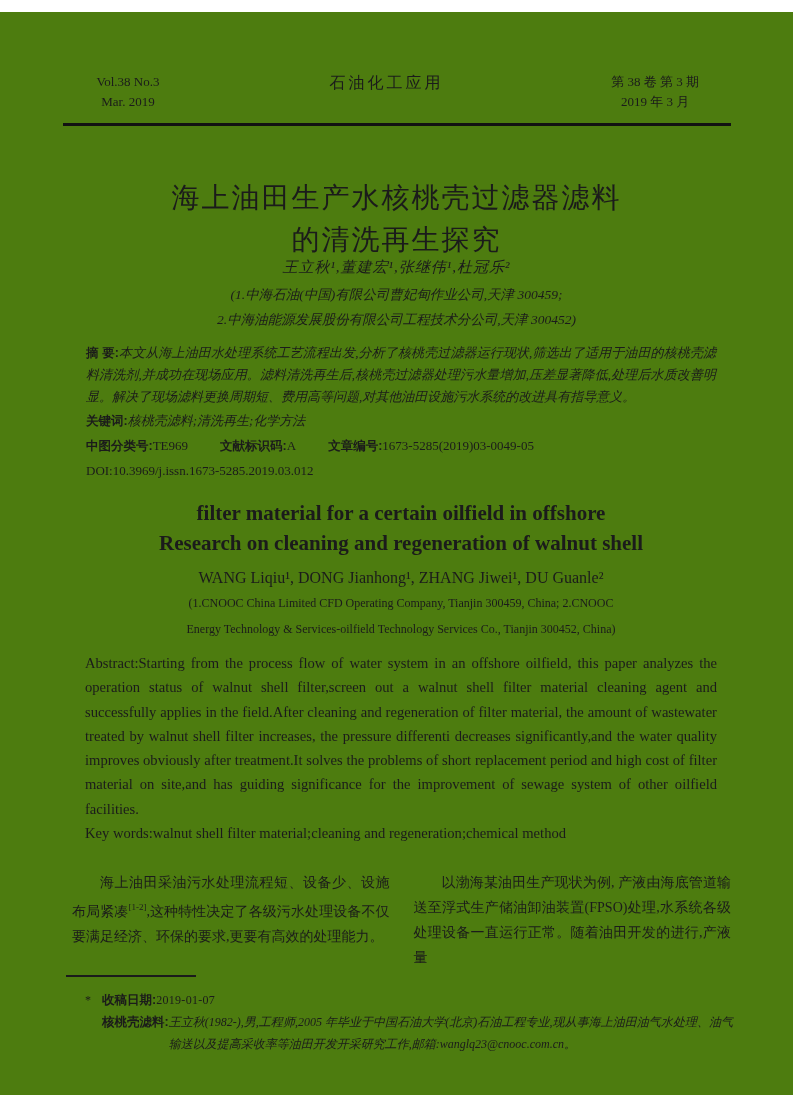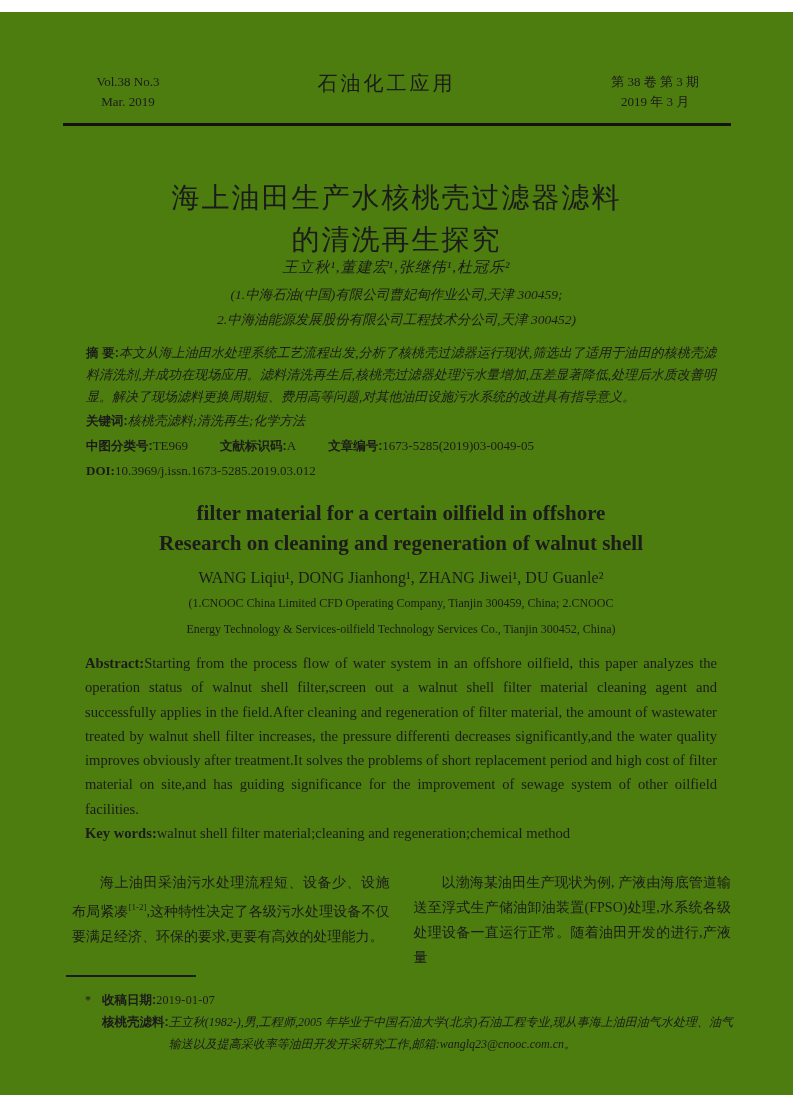--- a/index.html
+++ b/index.html
@@ -9,21 +9,21 @@
     font-family:"Liberation Serif","DejaVu Serif",serif;
   }
   
   .journal-header {
     position:absolute; top:60px; left:63px; right:63px;
     display:flex; justify-content:space-between; align-items:flex-start;
   }
   .jh-left  { width:130px; text-align:center; font-size:13px; line-height:20px; }
   .jh-center{ flex:1; text-align:center; }
   .jh-right { width:150px; text-align:center; font-size:13px; line-height:20px; }
-  .jname-cn { font-size:20px; letter-spacing:3px; line-height:22px; }
+  .jname-cn { font-size:16px; letter-spacing:3px; line-height:22px; }
   .jname-en { font-size:12.5px; line-height:19px; letter-spacing:0.4px; }
   .header-rule {
     position:absolute; top:111px; left:63px; right:62px;
     height:3px; background:#121212;
   }
   
   .title-cn {
     position:absolute; top:146px; left:0; right:0;
     text-align:center; font-size:28px; line-height:42px;
     font-weight:500; letter-spacing:2px;
@@ -41,21 +41,21 @@
     position:absolute; top:330px; left:86px; right:77px;
     font-size:13px; line-height:22px;
   }
   .abstract-cn-block p { margin:0; }
   .abs-cn-text { font-style:italic; }
   .just { text-align:justify; }
   .lbl-hei {
     font-family:"Liberation Sans","DejaVu Sans",sans-serif;
     font-weight:700; font-size:12.5px;
   }
-  .lbl-serif-bold { font-weight:700; }
+  .lbl-serif-bold { font-weight:400; }
   .clc-line .group { margin-right:32px; }
   .clc-line .group:last-child { margin-right:0; }
   .kw-cn-line, .clc-line, .doi-line { margin-top:1px !important; line-height:24px; }
   
   .en-block {
     position:absolute; top:486px; left:85px; right:76px;
   }
   .title-en {
     text-align:center; font-size:21px; font-weight:700; line-height:30px; margin:0 0 7px 0;
   }

